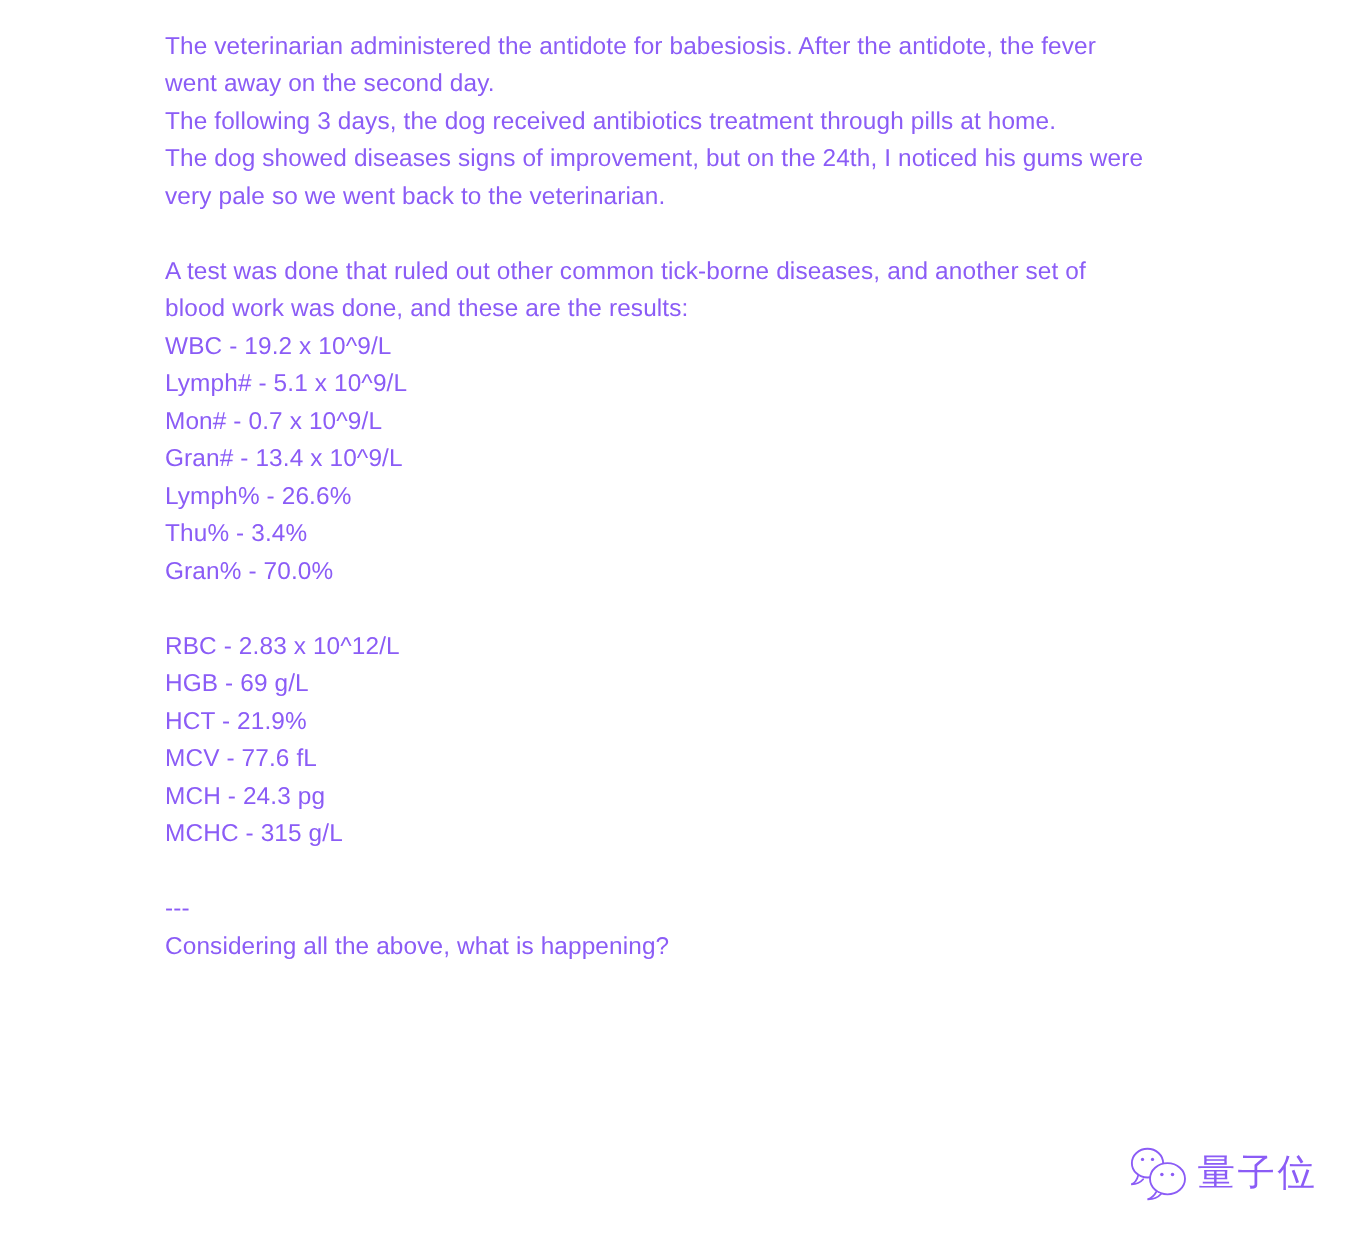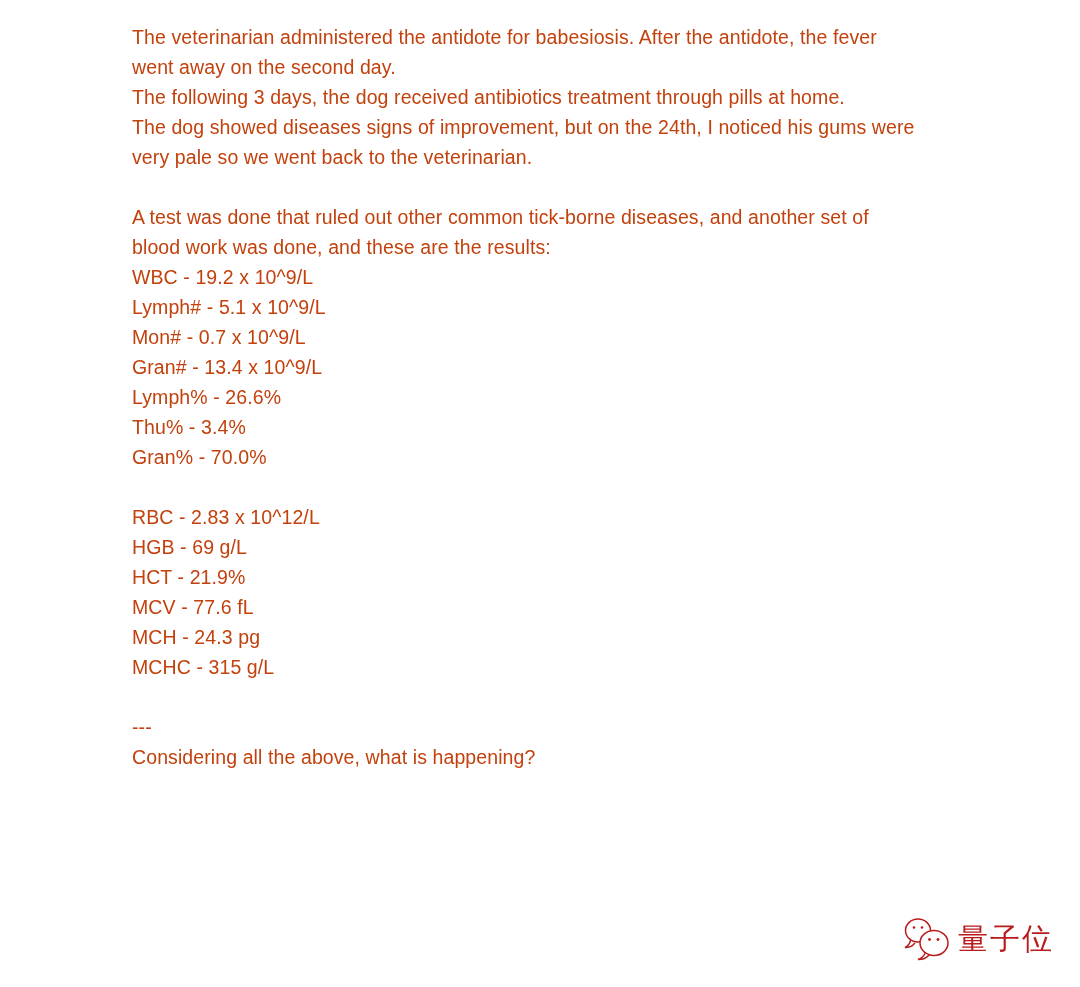--- a/index.html
+++ b/index.html
@@ -52,21 +52,21 @@
     font-size: 30px;
     font-weight: 400;
     letter-spacing: 2px;
     line-height: 1;
     white-space: nowrap;
   }
 </style>
 </head>
 <body style="background: rgb(255, 255, 255);">
 
-<main class="text-block" id="paragraphs-root" style="color: #c2410c;">
+<main class="text-block" id="paragraphs-root" style="color: #8b5cf6;">
     <div class="paragraph">
       <div class="line">The veterinarian administered the antidote for babesiosis. After the antidote, the fever</div>
       <div class="line">went away on the second day.</div>
       <div class="line">The following 3 days, the dog received antibiotics treatment through pills at home.</div>
       <div class="line">The dog showed diseases signs of improvement, but on the 24th, I noticed his gums were</div>
       <div class="line">very pale so we went back to the veterinarian.</div>
     </div>
     <div class="paragraph">
       <div class="line">A test was done that ruled out other common tick-borne diseases, and another set of</div>
       <div class="line">blood work was done, and these are the results:</div>
@@ -85,21 +85,21 @@
       <div class="line">MCV - 77.6 fL</div>
       <div class="line">MCH - 24.3 pg</div>
       <div class="line">MCHC - 315 g/L</div>
     </div>
     <div class="paragraph">
       <div class="line">---</div>
       <div class="line">Considering all the above, what is happening?</div>
     </div>
   </main>
 
-<div class="watermark" id="watermark" style="color: #b91c1c;">
+<div class="watermark" id="watermark" style="color: #8b5cf6;">
   <svg class="watermark-logo" width="52" height="48" viewBox="0 0 52 48" fill="none" stroke="currentColor" stroke-width="1.5" stroke-linecap="round">
     <ellipse cx="17" cy="15.5" rx="12.5" ry="11.5" fill="#ffffff"></ellipse>
     <path d="M9.5 25.5 C8.5 29.5 6.5 31.5 4 32.5 C8.5 32.6 11.5 30.7 13.5 28.4" fill="#ffffff"></path>
     <circle cx="13" cy="12.5" r="1.3" fill="currentColor" stroke="none"></circle>
     <circle cx="21" cy="12.5" r="1.3" fill="currentColor" stroke="none"></circle>
     <ellipse cx="33" cy="28" rx="14" ry="12.5" fill="#ffffff"></ellipse>
     <path d="M24 38.5 C22.5 41.5 20 43.5 17 44.5 C22 44.6 25.5 42.8 27.8 40.2" fill="#ffffff"></path>
     <circle cx="28.5" cy="24.5" r="1.4" fill="currentColor" stroke="none"></circle>
     <circle cx="37" cy="24.5" r="1.4" fill="currentColor" stroke="none"></circle>
   </svg>

